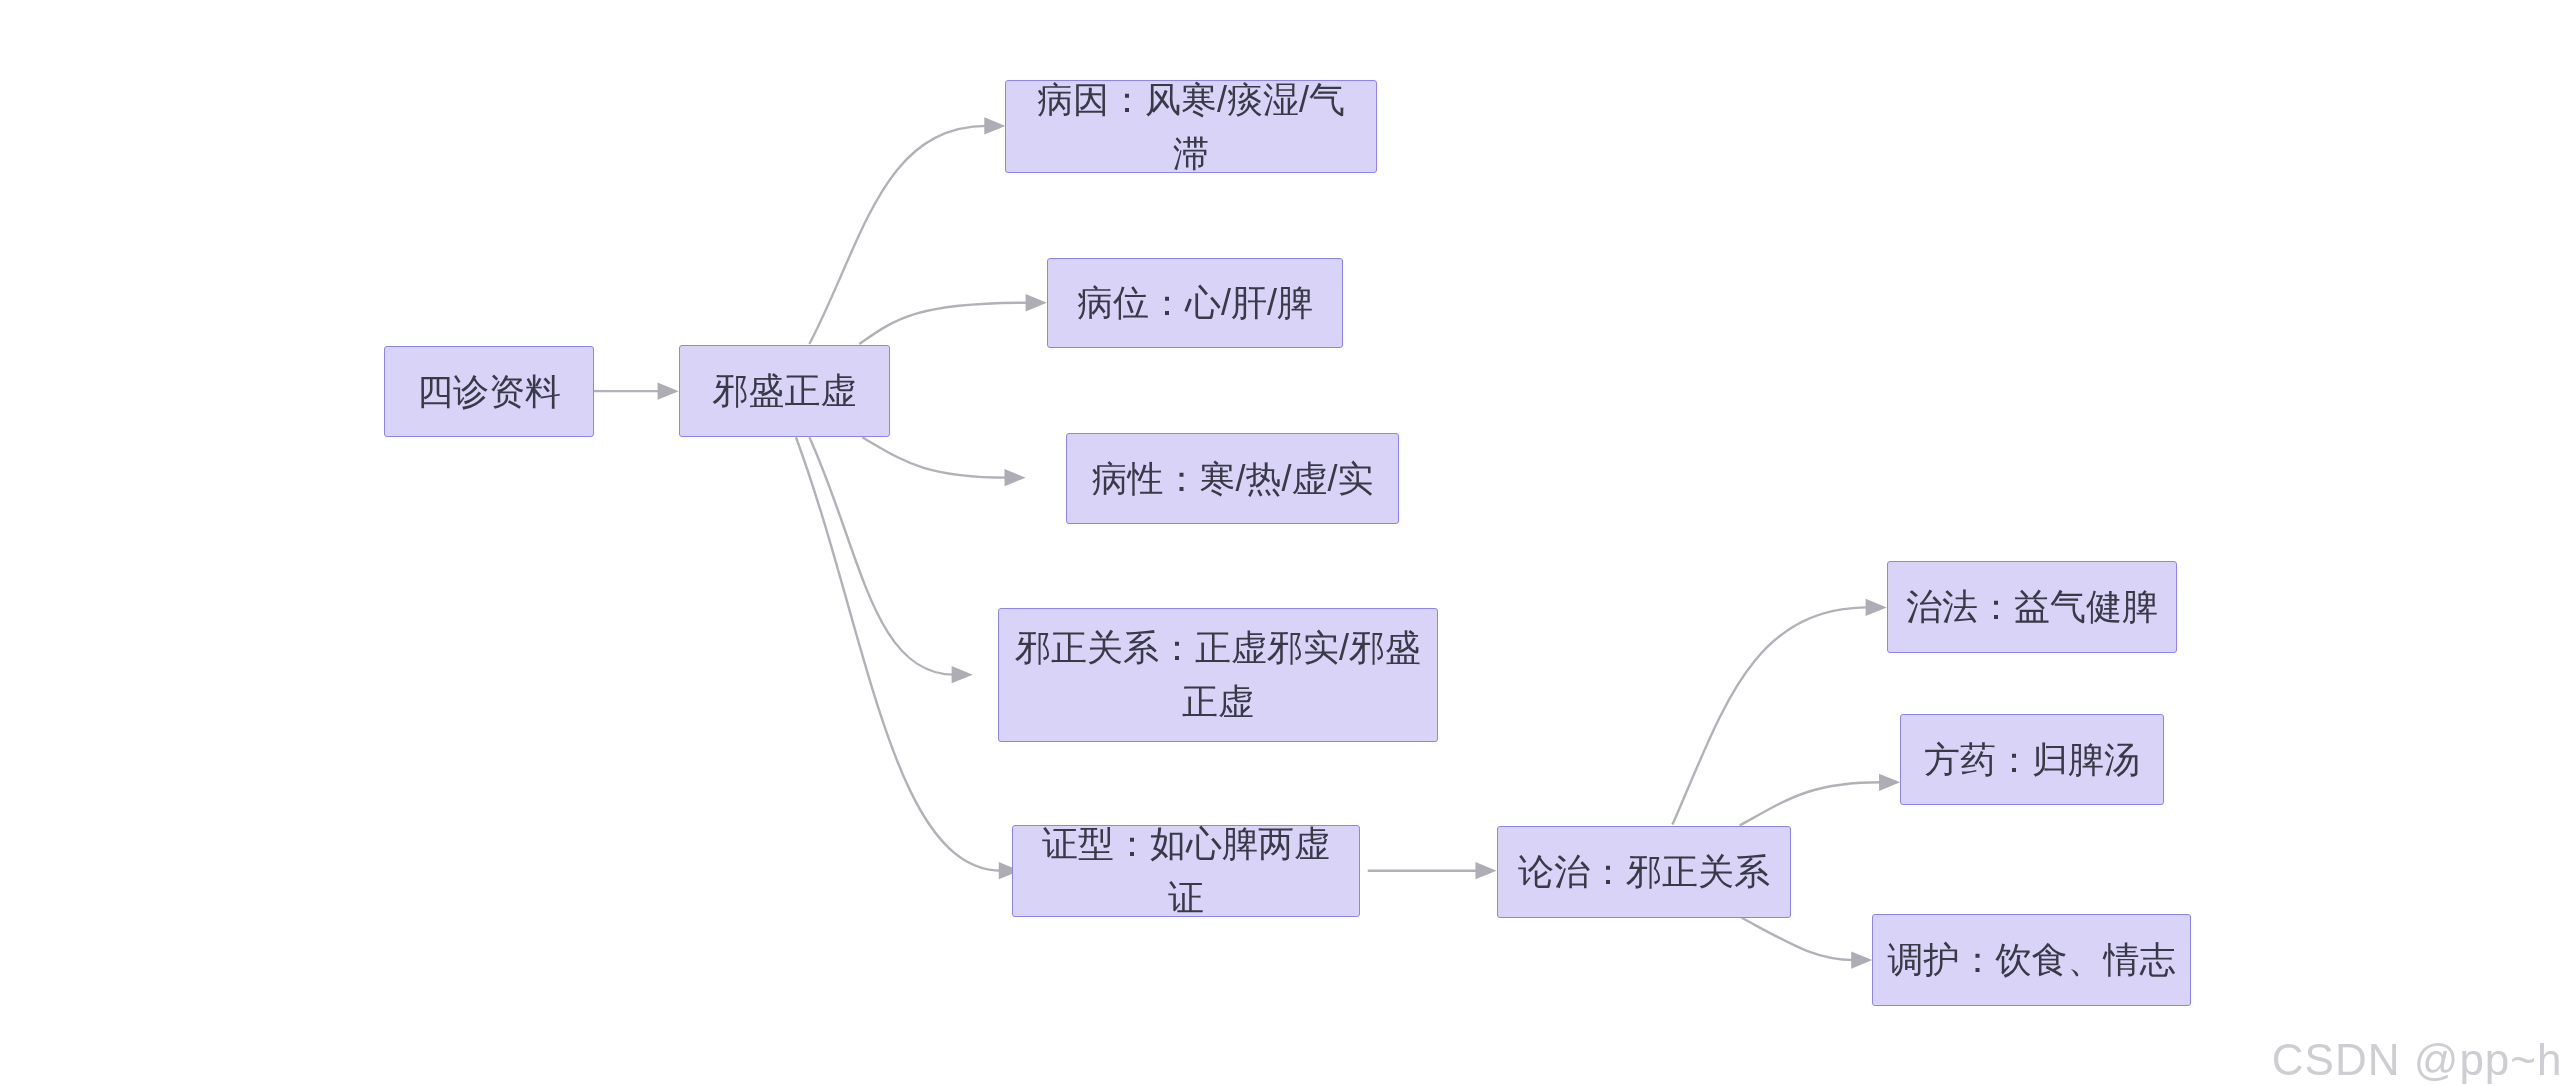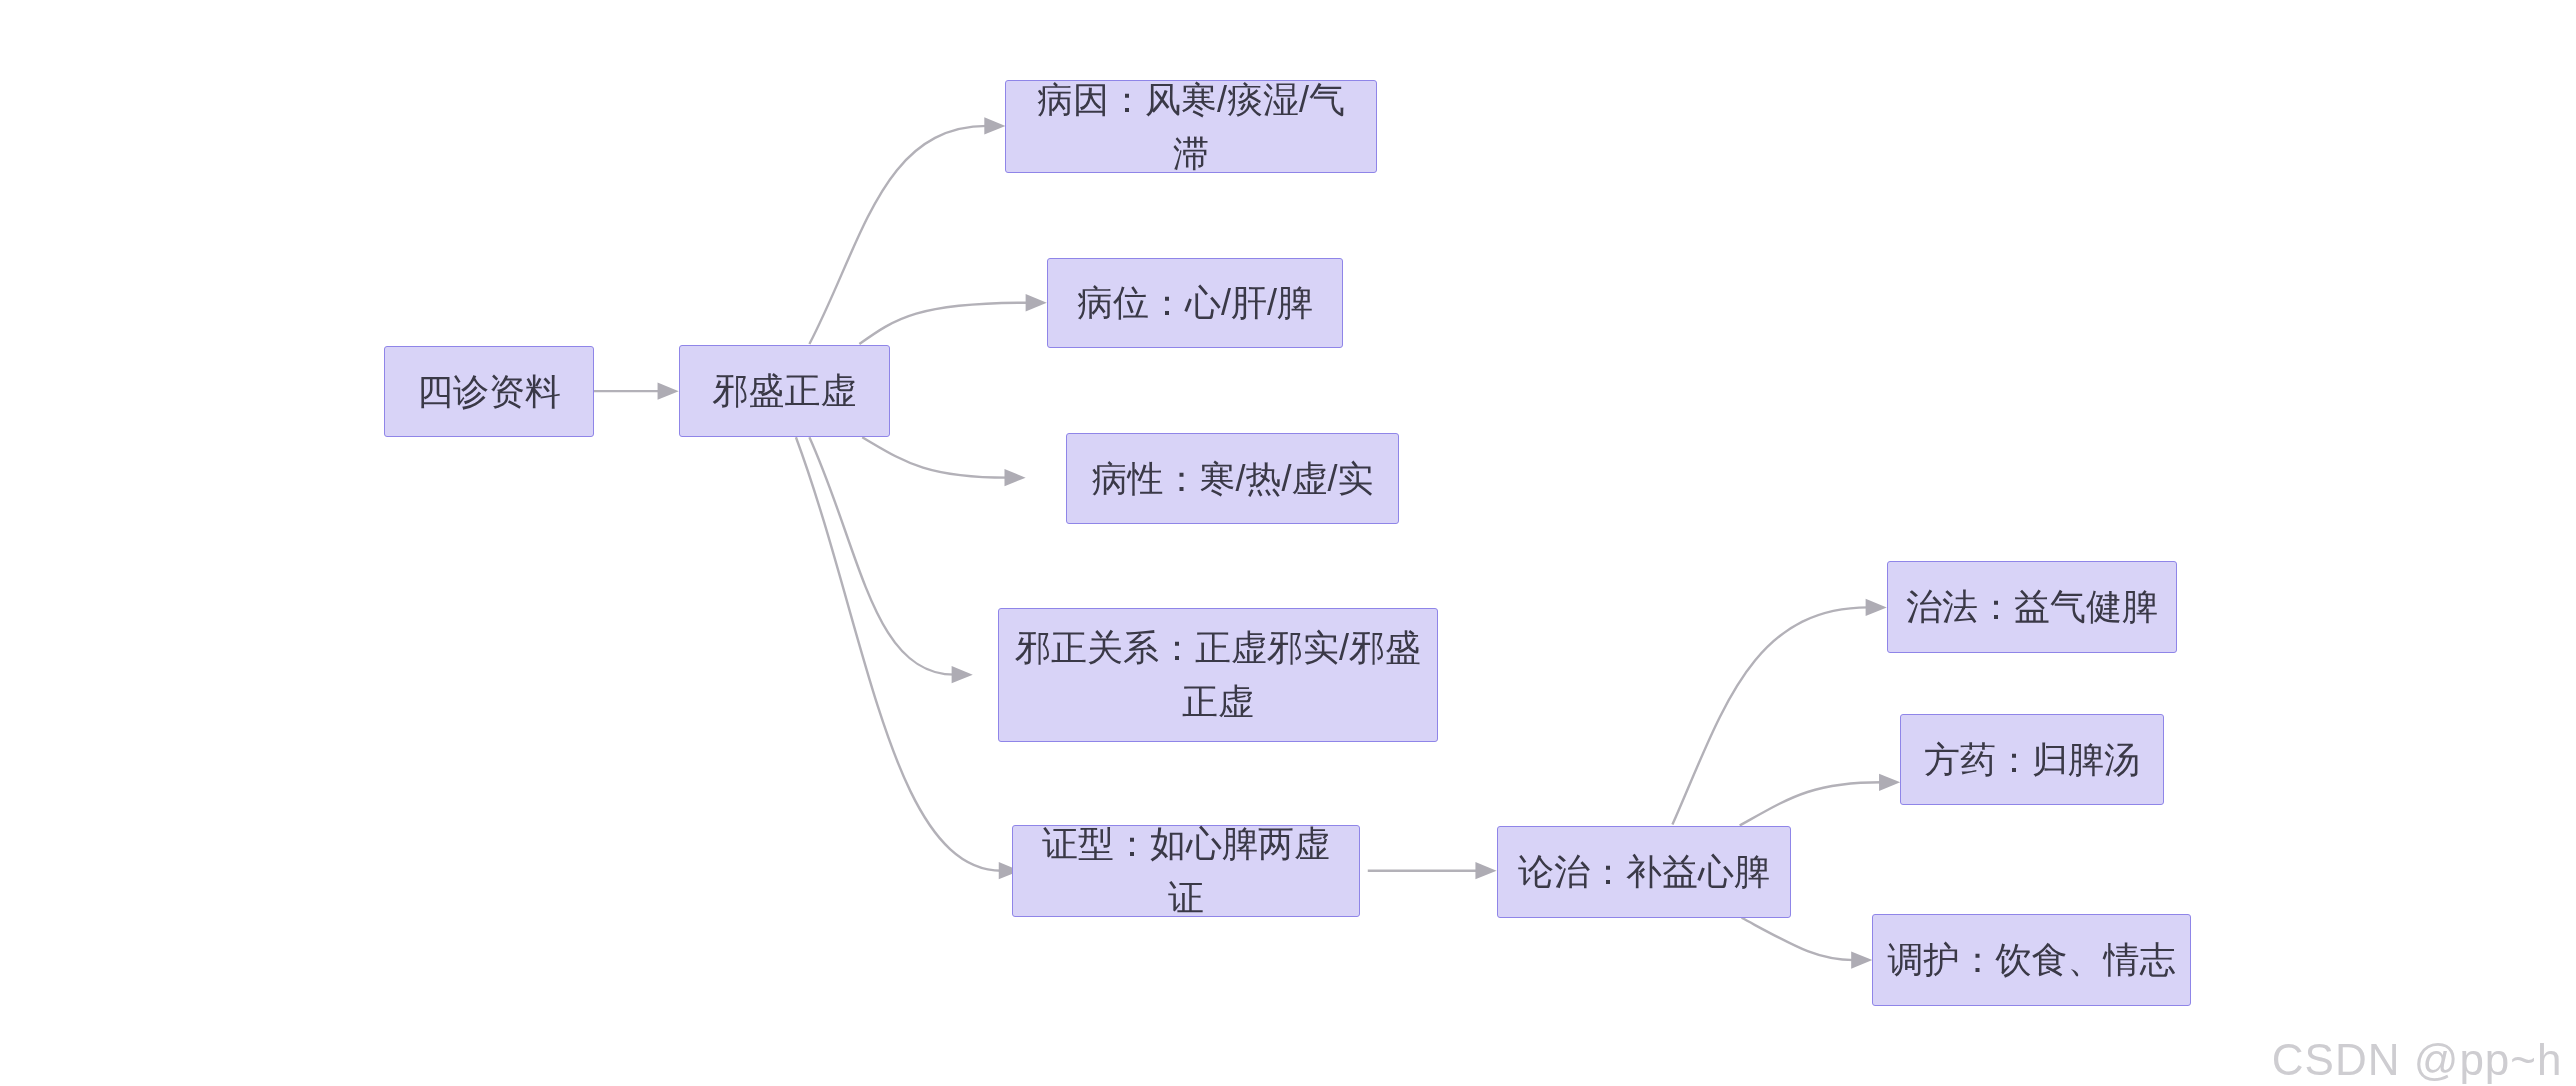--- a/index.html
+++ b/index.html
@@ -119,21 +119,21 @@
   <div class="node n-cause">病因：风寒/痰湿/气滞</div>
 
   <div class="node n-location">病位：心/肝/脾</div>
 
   <div class="node n-nature">病性：寒/热/虚/实</div>
 
   <div class="node n-pathogen-relation">邪正关系：正虚邪实/邪盛正虚</div>
 
   <div class="node n-pattern">证型：如心脾两虚证</div>
 
-  <div class="node n-treatment">论治：补益心脾</div>
+  <div class="node n-treatment">论治：邪正关系</div>
 
   <div class="node n-method">治法：益气健脾</div>
 
   <div class="node n-formula">方药：归脾汤</div>
 
   <div class="node n-care">调护：饮食、情志</div>
 
   <div class="watermark">CSDN @pp~h</div>
 
 </div>

